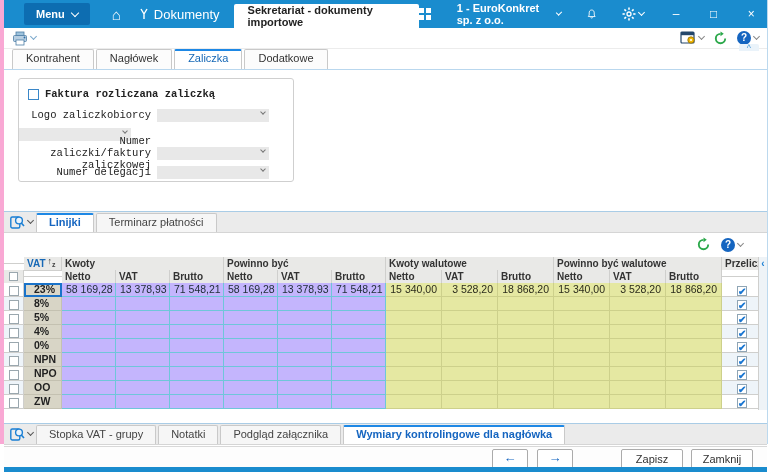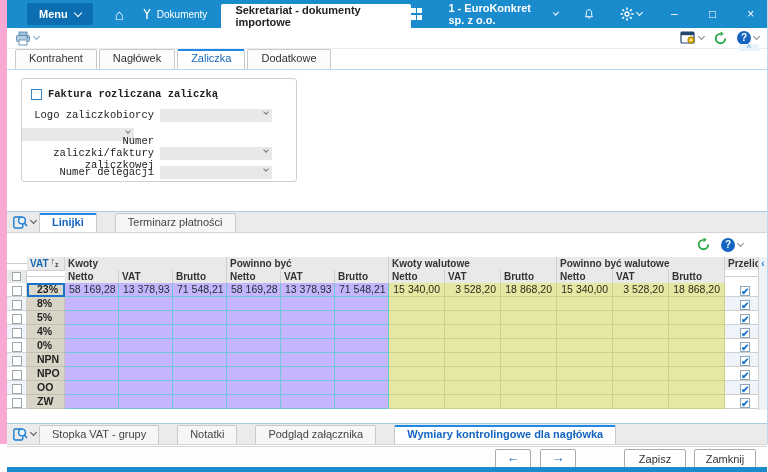--- a/index.html
+++ b/index.html
@@ -1,30 +1,30 @@
 <!DOCTYPE html>
 <html><head>
 <meta charset="utf-8">
 <style>
   * { box-sizing: border-box; margin: 0; padding: 0; }
   html,body { width:768px; height:472px; }
   body { font-family:"Liberation Sans", sans-serif; background:#fff; overflow:hidden; }
   #app { position:relative; width:768px; height:444px; background:#fff;
-         border-left:7px solid #f9a8d4; border-right:1px solid #bcd9ee; }
+         border-left:4px solid #f9a8d4; border-right:1px solid #bcd9ee; }
 
   
   .titlebar { position:absolute; left:0; top:0; width:100%; height:28px; background:#1a8cce;
               display:flex; align-items:center; }
   .menu-btn { margin-left:20px; height:22px; background:#0d6db1; color:#fff; font-size:11px; font-weight:bold;
               display:flex; align-items:center; gap:7px; padding:0 12px; border-radius:2px; cursor:pointer; }
   .chev { width:6px; height:6px; border-right:1.5px solid currentColor; border-bottom:1.5px solid currentColor;
           transform:rotate(45deg); display:inline-block; margin-top:-3px; }
   .chev-sm { width:5px; height:5px; }
   .home-btn { color:#fff; font-size:15px; margin-left:22px; cursor:pointer; line-height:1; }
-  .nav-doc { color:#fff; font-size:10px; margin-left:18px; display:flex; align-items:center; gap:5px; cursor:pointer; }
+  .nav-doc { color:#fff; font-size:13px; margin-left:18px; display:flex; align-items:center; gap:5px; cursor:pointer; }
   .doc-tab { margin-left:14px; height:24px; align-self:flex-end; background:#fff; color:#222;
              font-size:11px; font-weight:bold; display:flex; align-items:center; padding:0 14px;
              border-radius:2px 2px 0 0; }
   .tb-right { margin-left:auto; display:flex; align-items:center; gap:26px; padding-right:10px; color:#fff; }
   .grid-ic { display:grid; grid-template-columns:5px 5px; grid-template-rows:5px 5px; gap:1.5px; cursor:pointer; }
   .grid-ic span { background:#fff; }
   .company { font-size:11px; font-weight:bold; display:flex; align-items:center; gap:6px; cursor:pointer; }
   .win-btn { font-size:12px; width:16px; text-align:center; cursor:pointer; }
   .icon-btn { cursor:pointer; display:flex; align-items:center; gap:3px; }
 
@@ -54,21 +54,21 @@
   .frow .flabel { width:138px; text-align:right; font-size:10.5px; color:#222; padding-right:6px; }
   .fselect { width:112px; height:13px; background:#e8e8e8; position:relative; cursor:default; }
   .fselect .chev { position:absolute; right:4px; top:4px; width:4px; height:4px; color:#777; }
 
   
   .split { position:absolute; left:0; width:100%; height:1px; background:#a9cce6; }
   .strip { position:absolute; left:0; width:100%; height:21px; background:#ebebeb;
            border-bottom:1px solid #d5d5d5; display:flex; align-items:flex-end; padding-left:4px; }
   .strip .filter-ic { margin:0 3px 3px 2px; display:flex; align-items:center; gap:3px; }
   .stab { height:19px; line-height:16px; padding:0 12px; font-size:11px; color:#444; background:#f6f6f6;
-          border:1px solid #c9c9c9; border-bottom:none; margin-right:18px; cursor:pointer; border-radius:2px 2px 0 0; }
+          border:1px solid #c9c9c9; border-bottom:none; margin-right:2px; cursor:pointer; border-radius:2px 2px 0 0; }
   .stab.active { background:#fff; color:#1565c0; font-weight:bold; border-top:2px solid #1e88e5; line-height:14px; }
 
   .grid-tools { position:absolute; top:237px; right:24px; display:flex; align-items:center; gap:10px; }
 
   
   .tbl { position:absolute; left:0; top:257px; width:768px; font-size:10.5px; }
   .hrow { display:flex; height:13px;align-items:center; }
   .cell { border-right:1px solid #cfcfcd; border-bottom:1px solid #cfcfcd; overflow:hidden; white-space:nowrap; }
   .hcell { background:#e9e9e7; color:#333; font-weight:bold; font-size:10px; padding:0 3px; line-height:13px; }
   .c-check { width:20px; } .c-vat { width:38px; } .c-val { width:54px; } .c-wal { width:56px; }

